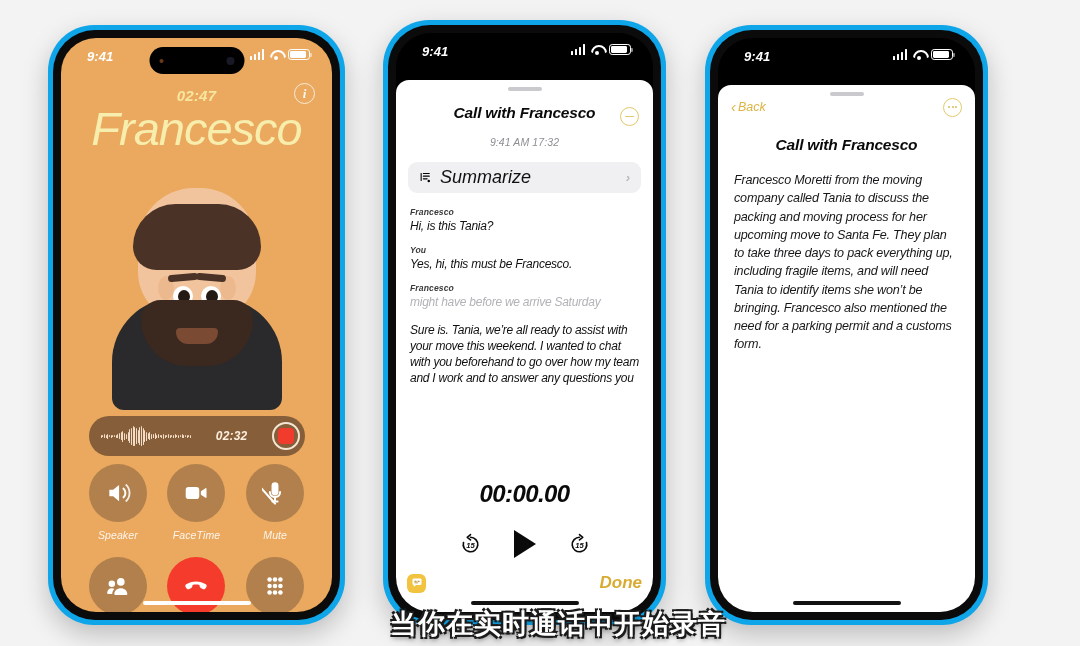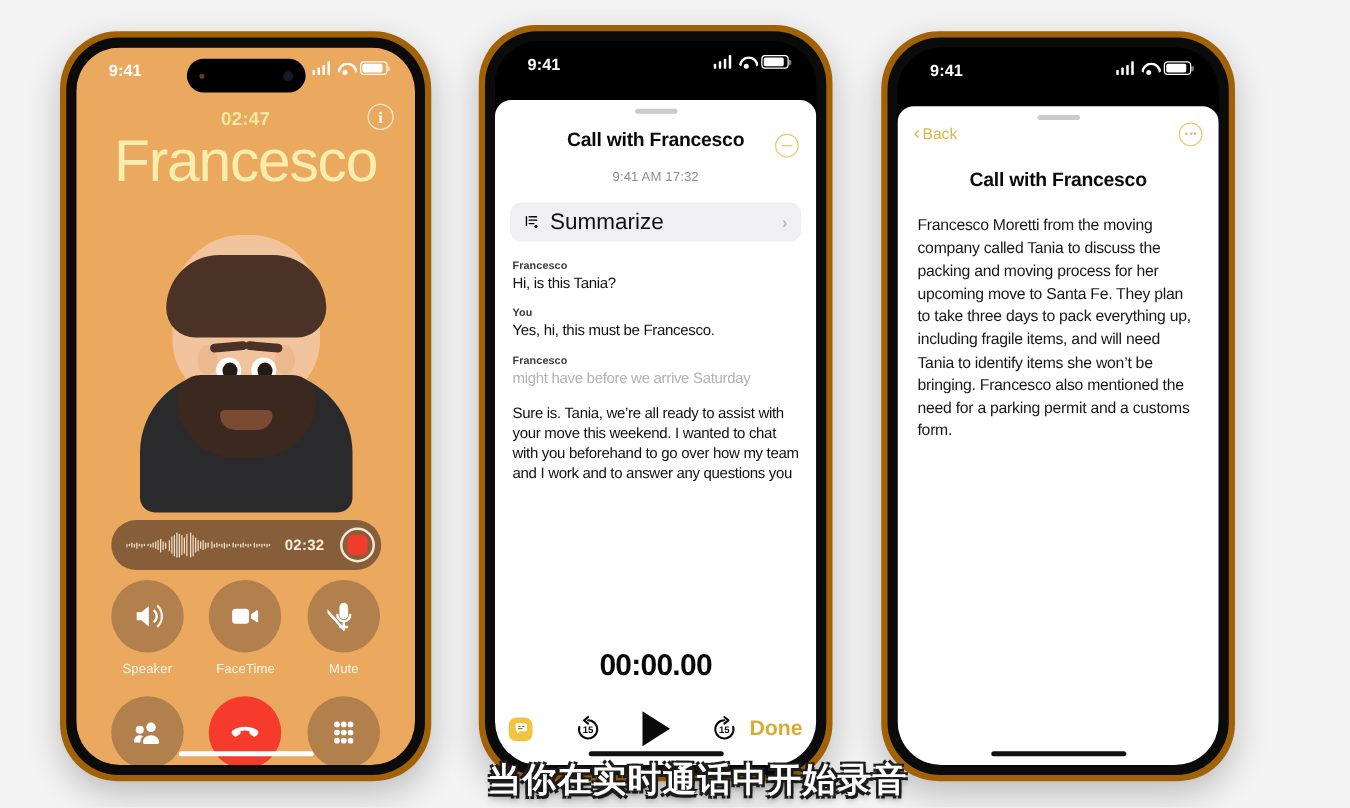--- a/index.html
+++ b/index.html
@@ -5,22 +5,22 @@
   * { box-sizing: border-box; margin: 0; padding: 0; }
   html, body {
     width: 1080px; height: 646px;
     background: #f2f2f2;
     font-family: "Liberation Sans", sans-serif;
     overflow: hidden;
   }
   .stage { position: relative; width: 1080px; height: 646px; background: #f3f3f3; }
 
   
-  .phone { position: absolute; border-radius: 46px; background: #a16207;
-           padding: 5px; box-shadow: 0 10px 26px rgba(0,0,0,.22); }
+  .phone { position: absolute; border-radius: 46px; background: #0ea5e9;
+           padding: 5px; box-shadow: 0 10px 26px rgba(0,0,0,.22); font-style: italic; }
   .phone .bezel { width: 100%; height: 100%; border-radius: 42px; background: #0b0b0b;
                   padding: 8px; position: relative; }
   .phone .screen { width: 100%; height: 100%; border-radius: 35px; overflow: hidden;
                    position: relative; background: #000; }
 
   #phone1 { left: 48px;  top: 25px;  width: 297px; height: 600px; }
   #phone2 { left: 383px; top: 20px;  width: 283px; height: 605px; }
   #phone3 { left: 705px; top: 25px;  width: 283px; height: 600px; }
 
   
@@ -93,21 +93,21 @@
              background:#241a14; border-radius:50%; }
   .mj-nose { position:absolute; top:120px; left:50%; transform:translateX(-50%);
              width:17px; height:14px; background:#e9b68c; border-radius:50%; }
   .mj-beard { position:absolute; top:112px; left:50%; transform:translateX(-50%);
              width:112px; height:66px; background:#3b281e; border-radius: 22px 22px 52px 52px; z-index:1; }
   .mj-mouth { position:absolute; top:140px; left:50%; transform:translateX(-50%);
              width:42px; height:16px; background:#7a4a33; border-radius: 6px 6px 18px 18px; z-index:2; }
 
   .rec-pill { position: absolute; left: 50%; transform: translateX(-50%); top: 378px;
               width: 216px; height: 40px; border-radius: 22px; background: rgba(96,66,44,.72);
-              display: flex; align-items: center; padding: 0 5px 0 12px; gap: 12px; z-index: 4; }
+              display: flex; align-items: center; padding: 0 5px 0 12px; gap: 24px; z-index: 4; }
   .wave { display:flex; align-items:center; gap:1.6px; height: 22px; flex: 1 1 auto; overflow:hidden; }
   .wave i { width: 1.7px; background: #f3ddc6; border-radius: 1px; display:block; }
   .rec-time { color:#fbeedd; font-size: 12px; font-weight: 600; letter-spacing: .2px; }
   .rec-btn { width: 28px; height: 28px; border-radius: 50%; border: 2px solid #f4e6d4;
              display:flex; align-items:center; justify-content:center; flex: 0 0 auto; }
   .rec-btn span { width: 16px; height: 16px; border-radius: 4px; background: #f03b2d; }
 
   .ctrl-grid { position: absolute; left: 50%; transform: translateX(-50%); top: 426px;
                width: 236px; display: grid; grid-template-columns: repeat(3,1fr);
                row-gap: 16px; justify-items: center; }
@@ -140,21 +140,21 @@
   .chev { color:#b9b9be; font-size: 13px; font-weight: 600; }
 
   .transcript { padding: 14px 14px 0; }
   .t-spk { font-size: 8.6px; font-weight: 700; color:#3a3a3c; letter-spacing: .1px; }
   .t-txt { font-size: 12px; color:#101010; line-height: 1.35; margin: 1px 0 11px;
            letter-spacing: -.25px; }
   .t-txt.fade { color:#b2b2b7; }
   .fade-mask { position:absolute; left:0; right:0; top: 372px; height: 34px;
                background: linear-gradient(to bottom, rgba(255,255,255,0), #fff 72%); }
 
-  .player { position:absolute; left:0; right:0; top: 400px; text-align:center;margin-top:39px; }
+  .player { position:absolute; left:0; right:0; top: 400px; text-align:center; }
   .player-time { font-size: 24px; font-weight: 700; color:#0a0a0a; letter-spacing: -.6px; }
   .player-ctrls { display:flex; align-items:center; justify-content:center; gap: 32px; margin-top: 22px; }
   .skip { width: 23px; height: 23px; position:relative; }
   .skip svg { width: 23px; height: 23px; }
   .playbtn { width: 0; height: 0; border-left: 22px solid #0a0a0a;
              border-top: 14px solid transparent; border-bottom: 14px solid transparent; }
 
   .p2-foot { position:absolute; left:0; right:0; bottom: 18px; height: 22px;
              display:flex; align-items:center; justify-content:space-between; padding: 0 11px; }
   .tbadge { width: 19px; height: 19px; border-radius: 6px; background:#f0c košt; }

